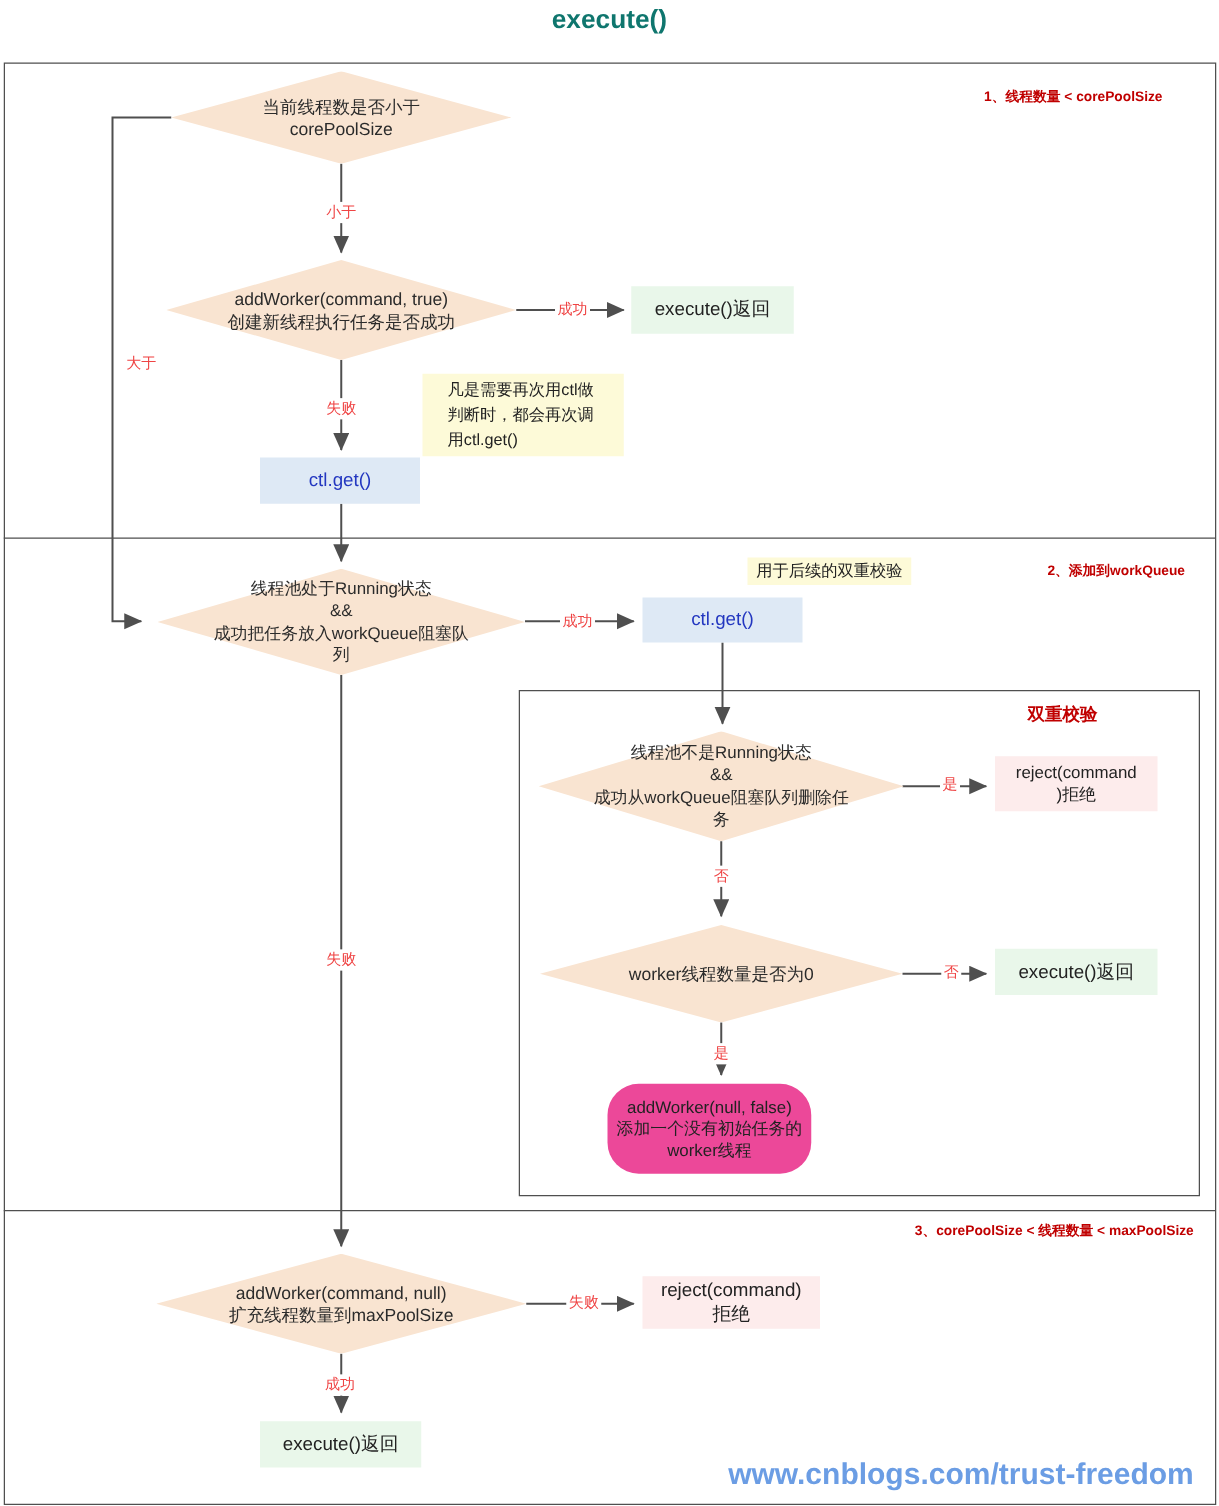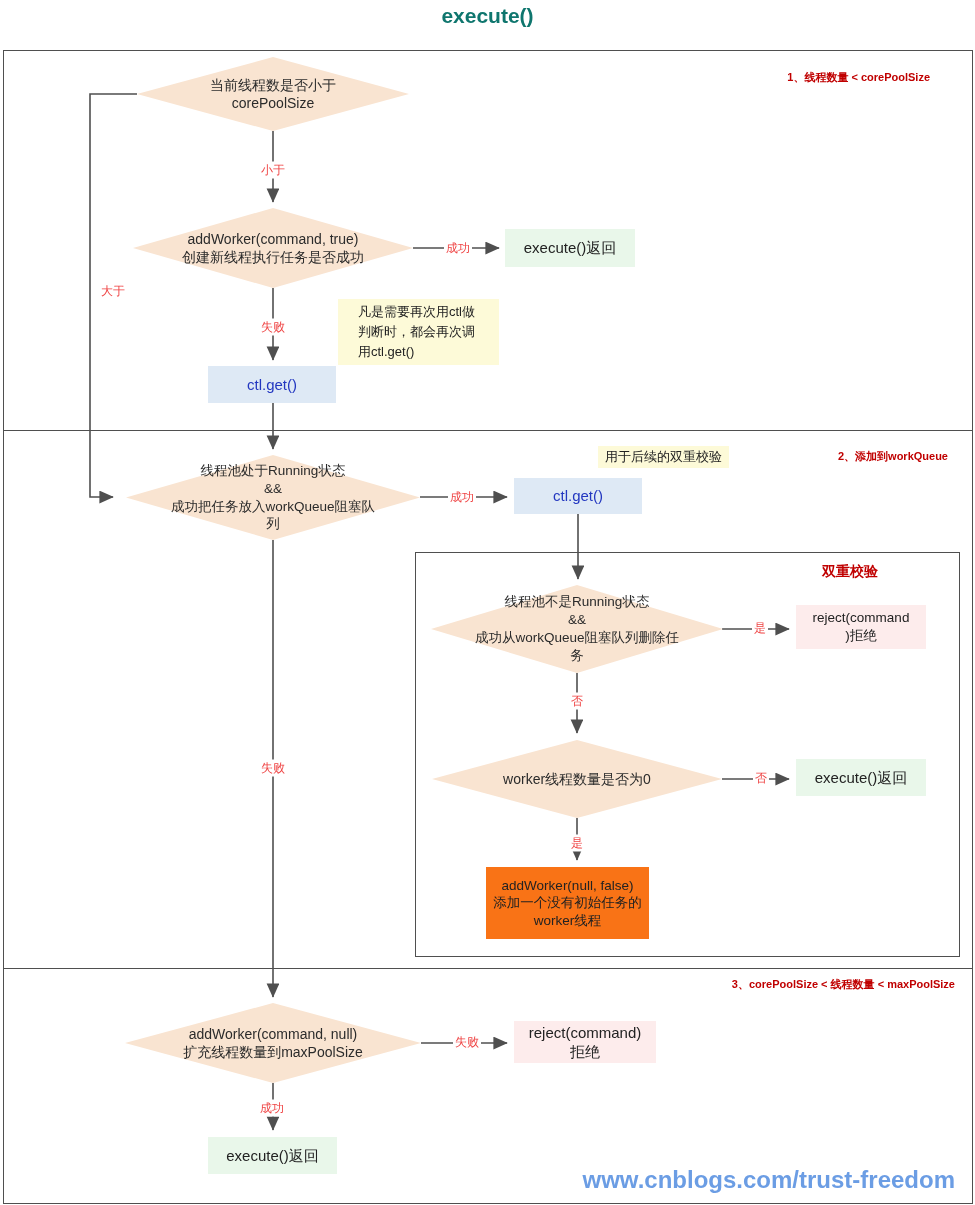--- a/index.html
+++ b/index.html
@@ -27,21 +27,21 @@
     text-align:center; white-space:pre-line; line-height:1.32; color:#2b2b2b;
   }
   .f14 { font-size:14px; } .f135 { font-size:13.5px; }
 
   .box {
     position:absolute; display:flex; align-items:center; justify-content:center;
     text-align:center; white-space:pre-line; font-size:15px; line-height:1.3; color:#222;
   }
   .green { background:#e9f7ea; }
   .blue  { background:#dee9f5; color:#2337c0; }
-  .lightblue { background:#f97316; color:#222; }
+  .lightblue { background:#ec4899; color:#222;border-radius:25px; }
   .pink  { background:#fdecec; }
 
   .note {
     position:absolute; background:#fdfad8; color:#222; font-size:13px;
     padding:3px 7px; line-height:1.55; white-space:pre-line;
   }
   .edge {
     position:absolute; transform:translate(-50%,-50%); background:#ffffff;
     padding:0 2px; font-size:12px; color:#ef4444; white-space:nowrap;
   }

